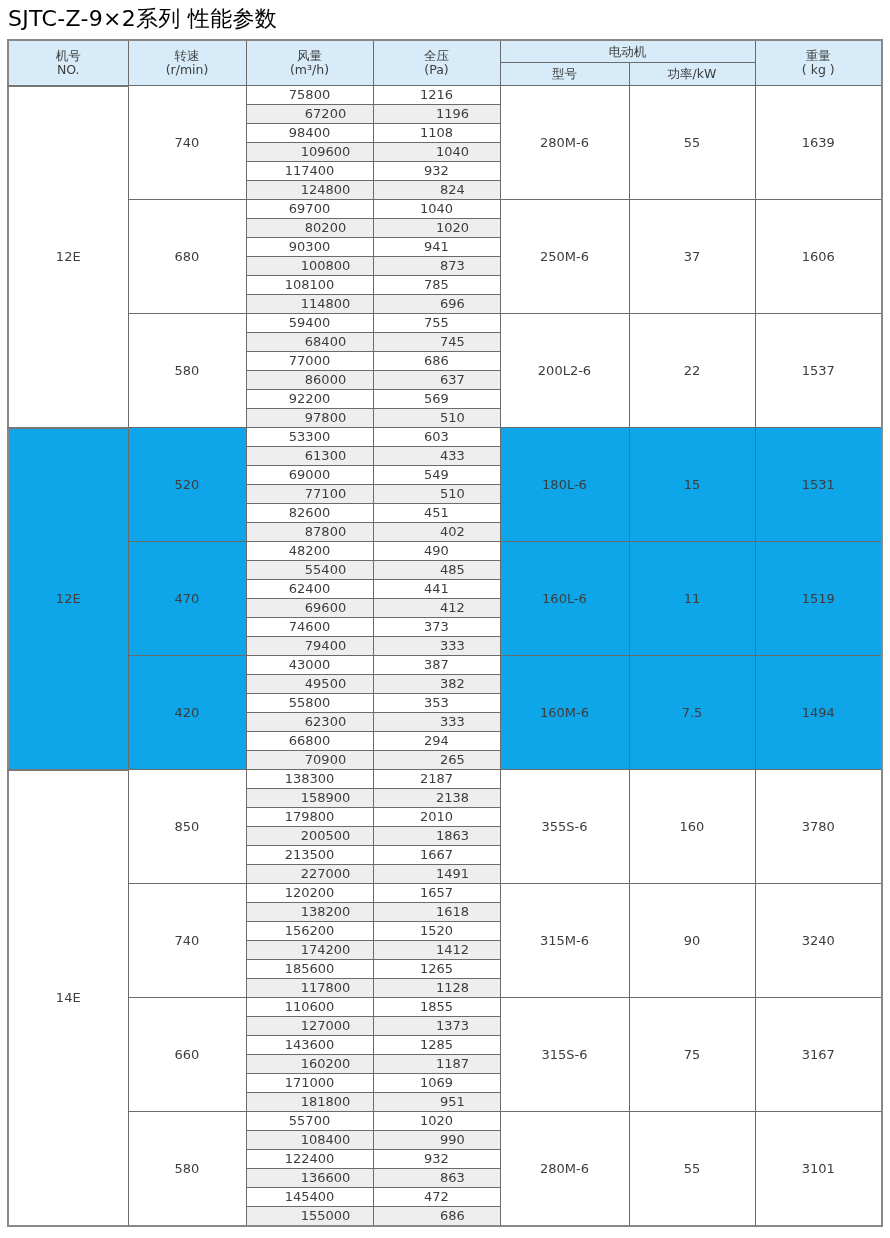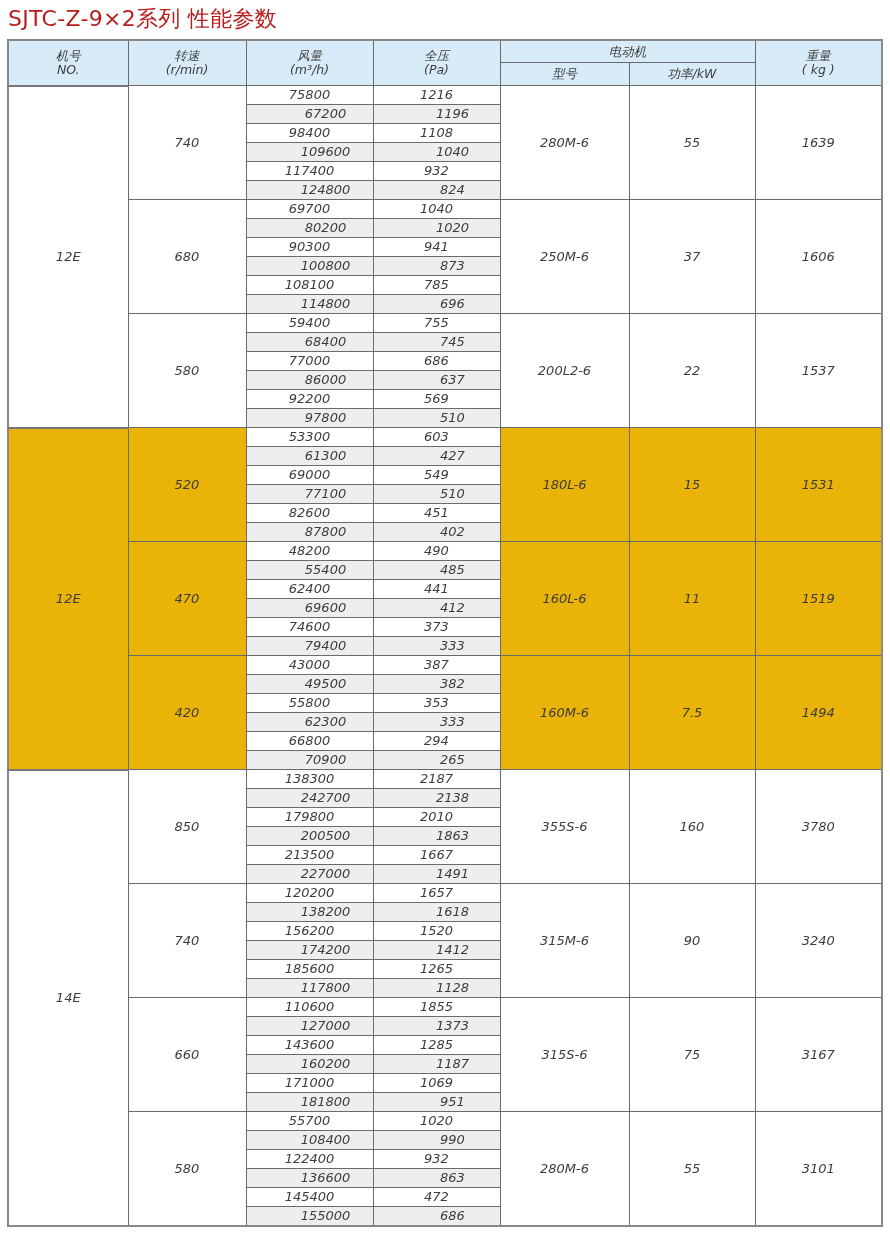--- a/index.html
+++ b/index.html
@@ -1,31 +1,31 @@
 <!DOCTYPE html>
 <html><head>
 <meta charset="utf-8">
 <style>
   html, body { margin: 0; padding: 0; background: #ffffff; }
   body { width: 890px; height: 1238px; position: relative; overflow: hidden;
          font-family: "DejaVu Sans", "Liberation Sans", sans-serif; color: #3a3a3a; }
-  .title { position: absolute; left: 8px; top: 4px; font-size: 22px; color: #b91c1c;
+  .title { position: absolute; left: 8px; top: 4px; font-size: 22px; color: #000000;
            letter-spacing: 0.3px; white-space: nowrap; }
   table.spec { position: absolute; left: 7px; top: 39px; border-collapse: collapse;
                table-layout: fixed; width: 874px; }
   table.spec td, table.spec th { border: 1px solid #6b6b6b; padding: 0; text-align: center;
                vertical-align: middle; font-weight: normal; font-size: 13px; color: #3d3d3d; overflow: hidden; }
   table.spec th { background: #d7ecf8; font-size: 12.5px; line-height: 14px; }
   th.h2 { height: 21px; }
   th.h1 { height: 22px; margin-top: 16px; }
   td.val { height: 18px; line-height: 18px; }
   tr.alt td.val { background: #eeeeee; padding-left: 32px; }
-  .shade { background: #eab308; margin-top: 40px; }
+  .shade { background: #0ea5e9; margin-top: 40px; }
   .outer-top { border-top: 2px solid #777 !important; }
-  table.spec { border: 2px solid #888; font-style: italic; }
+  table.spec { border: 2px solid #888; }
 </style>
 </head>
 <body>
 
 <div class="title">SJTC-Z-9×2系列 性能参数</div>
 
 <table class="spec">
   <colgroup>
     <col style="width:120px">
       <col style="width:118px">
@@ -154,21 +154,21 @@
         <td rowspan="18" class="shade outer-top">12E</td>
         <td rowspan="6" class="shade">520</td>
         <td class="val">53300</td>
         <td class="val">603</td>
         <td rowspan="6" class="shade">180L-6</td>
         <td rowspan="6" class="shade">15</td>
         <td rowspan="6" class="shade">1531</td>
       </tr>
       <tr class="alt">
         <td class="val">61300</td>
-        <td class="val">427</td>
+        <td class="val">433</td>
       </tr>
       <tr>
         <td class="val">69000</td>
         <td class="val">549</td>
       </tr>
       <tr class="alt">
         <td class="val">77100</td>
         <td class="val">510</td>
       </tr>
       <tr>
@@ -238,21 +238,21 @@
       <tr>
         <td rowspan="24" class="outer-top">14E</td>
         <td rowspan="6">850</td>
         <td class="val">138300</td>
         <td class="val">2187</td>
         <td rowspan="6">355S-6</td>
         <td rowspan="6">160</td>
         <td rowspan="6">3780</td>
       </tr>
       <tr class="alt">
-        <td class="val">242700</td>
+        <td class="val">158900</td>
         <td class="val">2138</td>
       </tr>
       <tr>
         <td class="val">179800</td>
         <td class="val">2010</td>
       </tr>
       <tr class="alt">
         <td class="val">200500</td>
         <td class="val">1863</td>
       </tr>

